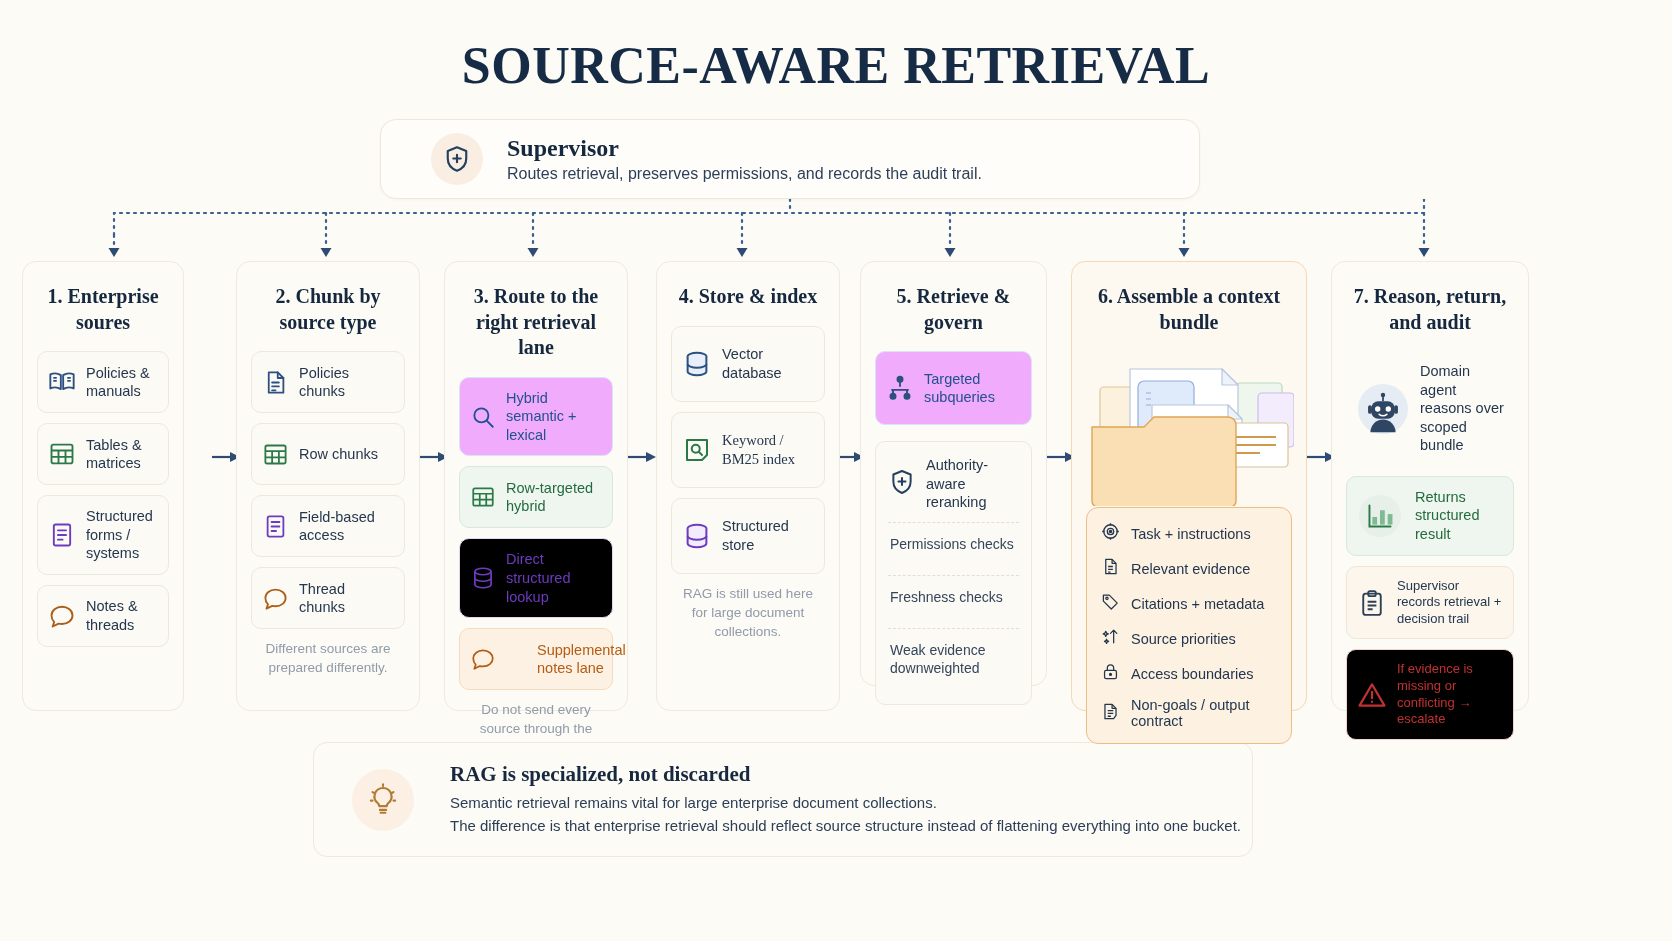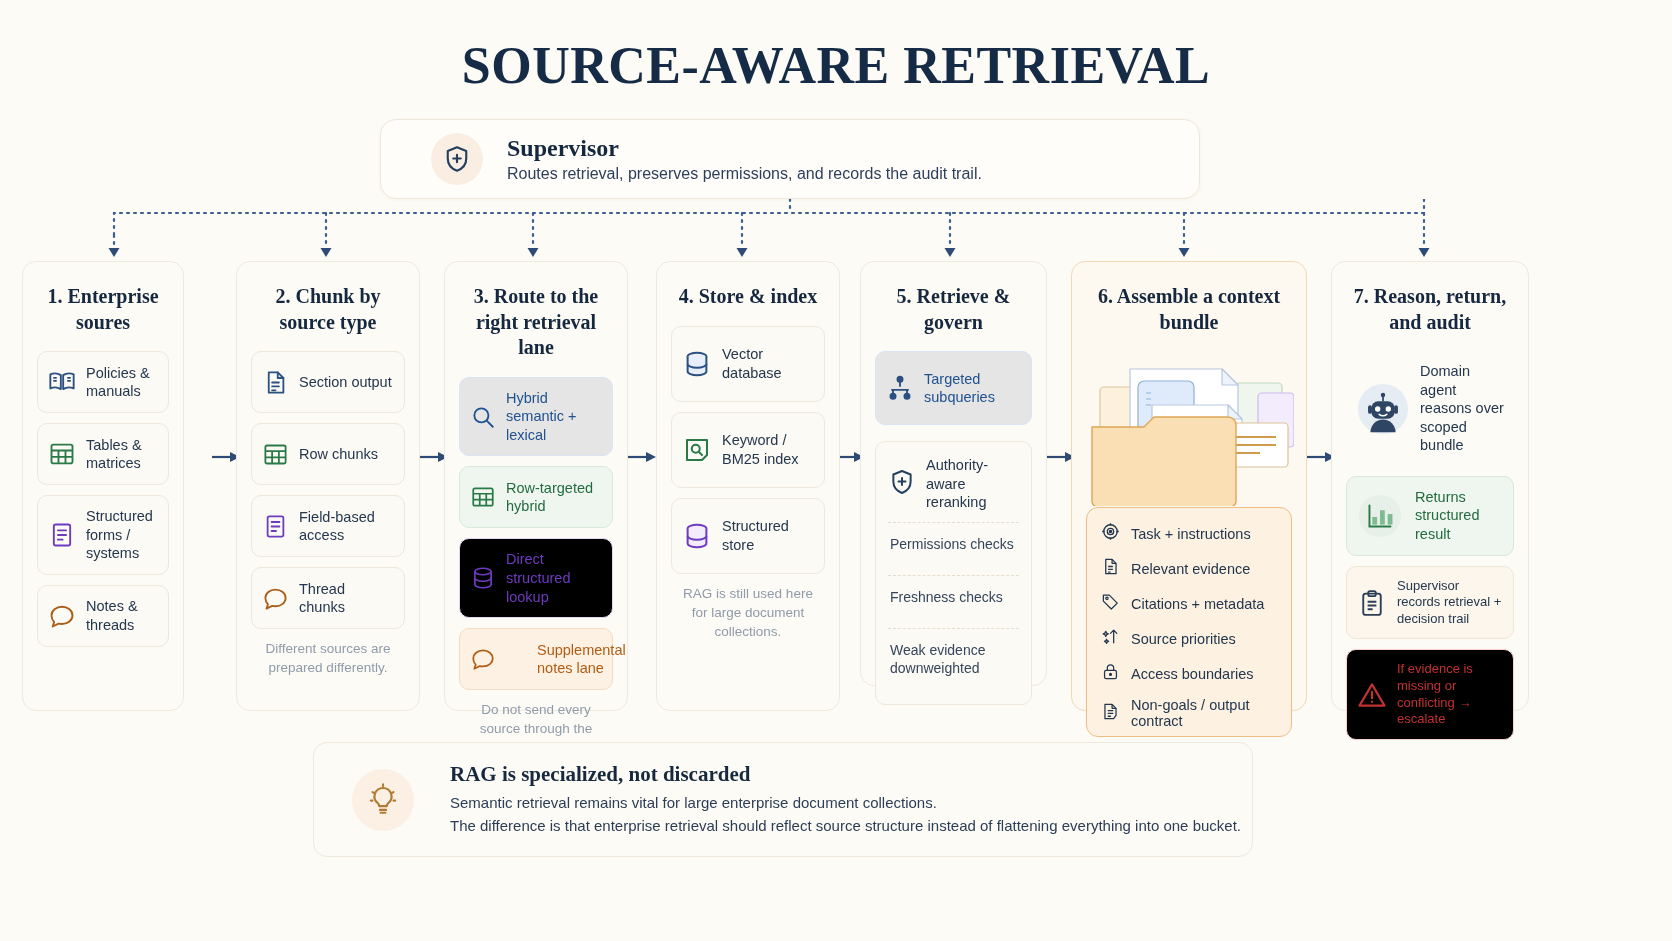--- a/index.html
+++ b/index.html
@@ -75,21 +75,21 @@
     border: 1px solid #eee8dc;
     border-radius: 10px;
     padding: 11px 10px;
     display: flex; align-items: center; gap: 10px;
     margin-bottom: 10px;
     min-height: 62px;
   }
   .card .lbl { font-size: 14.5px; line-height: 1.28; color: #24374f; }
   .card .ico { flex: 0 0 auto; display: flex; align-items: center; justify-content: center; }
 
-  .card.blue   { background: #e5e5e5; border-color: #d9e4f5; }
+  .card.blue   { background: #f0abfc; border-color: #d9e4f5; }
   .card.green  { background: #eef6ef; border-color: #d8e9da; }
   .card.purple { background: #000000; border-color: #e2d8f3; }
   .card.orange { background: #fdf1e4; border-color: #f5dcc0; gap: 41px; }
   .card.red    { background: #000000; border-color: #f6cfcf; }
   .card.cream  { background: #fcf6ed; border-color: #f0e6d6; }
 
   .card.blue   .lbl { color: #21518f; }
   .card.green  .lbl { color: #236b3e; }
   .card.purple .lbl { color: #6d3bbf; }
   .card.orange .lbl { color: #b35c12; }
@@ -111,21 +111,21 @@
     font-size: 14px; color: #34455d; line-height: 1.3;
     padding: 12px 2px; border-top: 1px dashed #e6ddcd;
     margin-top: 10px;
   }
 
   
   .bundle { position: relative; height: 314px; margin-top: -4px; }
   .bundle-list {
     position: absolute; left: 0; top: 160px; width: 100%;
     background: #fdf2e2; border: 1px solid #edbe84;
-    border-radius: 12px; padding: 14px 14px 5px;
+    border-radius: 12px; padding: 14px 14px 12px;
     z-index: 5;
   }
   .b-item { display: flex; align-items: center; gap: 11px; margin-bottom: 12px; }
   .b-item:last-child { margin-bottom: 2px; }
   .b-item .lbl { font-size: 14.5px; color: #23364e; }
 
   
   .callout {
     position: absolute; left: 313px; top: 742px; width: 940px; height: 115px;
     background: #fdfbf6; border: 1px solid #efe8dc; border-radius: 14px;
@@ -253,21 +253,21 @@
     <div class="col" style="left:236px;width:184px;height:450px;">
       <div class="col-title">2. Chunk by source type</div>
       <div class="card">
         <span class="ico">
           <svg width="27" height="27" viewBox="0 0 24 24" fill="none" stroke="#2b5081" stroke-width="1.6" stroke-linejoin="round" stroke-linecap="round">
               <path d="M6 3h8l5 5v13H6z"></path>
               <path d="M14 3v5h5"></path>
               <path d="M9 12h6M9 15.5h6M9 19h3"></path>
             </svg>
         </span>
-        <span class="lbl">Section output</span>
+        <span class="lbl">Policies chunks</span>
       </div>
       <div class="card">
         <span class="ico">
           <svg width="27" height="27" viewBox="0 0 24 24" fill="none" stroke="#2a7a48" stroke-width="1.6">
               <rect x="3" y="4" width="18" height="16" rx="1.6"></rect>
               <path d="M3 9h18M3 14.5h18M9 9v11M15 9v11"></path>
             </svg>
         </span>
         <span class="lbl">Row chunks</span>
       </div>
@@ -337,21 +337,21 @@
       <div class="card" style="min-height:76px;">
         <span class="ico">
           <svg width="30" height="30" viewBox="0 0 24 24" fill="#e9effa" stroke="#2b5081" stroke-width="1.6">
               <ellipse cx="12" cy="6" rx="7.5" ry="3"></ellipse>
               <path d="M4.5 6v12c0 1.66 3.36 3 7.5 3s7.5-1.34 7.5-3V6"></path>
               <path d="M4.5 12c0 1.66 3.36 3 7.5 3s7.5-1.34 7.5-3"></path>
             </svg>
         </span>
         <span class="lbl">Vector database</span>
       </div>
-      <div class="card" style="min-height:76px;">
+      <div class="card" style="min-height:76px;font-family:Liberation Serif, serif;">
         <span class="ico">
           <svg width="30" height="30" viewBox="0 0 24 24" fill="none" stroke="#2a7a48" stroke-width="1.6" stroke-linejoin="round" stroke-linecap="round">
               <path d="M4 4h16v12l-4 4H4z"></path>
               <circle cx="11" cy="11" r="3.2"></circle>
               <path d="M13.4 13.4 16 16"></path>
             </svg>
         </span>
         <span class="lbl">Keyword / BM25 index</span>
       </div>
       <div class="card" style="min-height:76px;">

